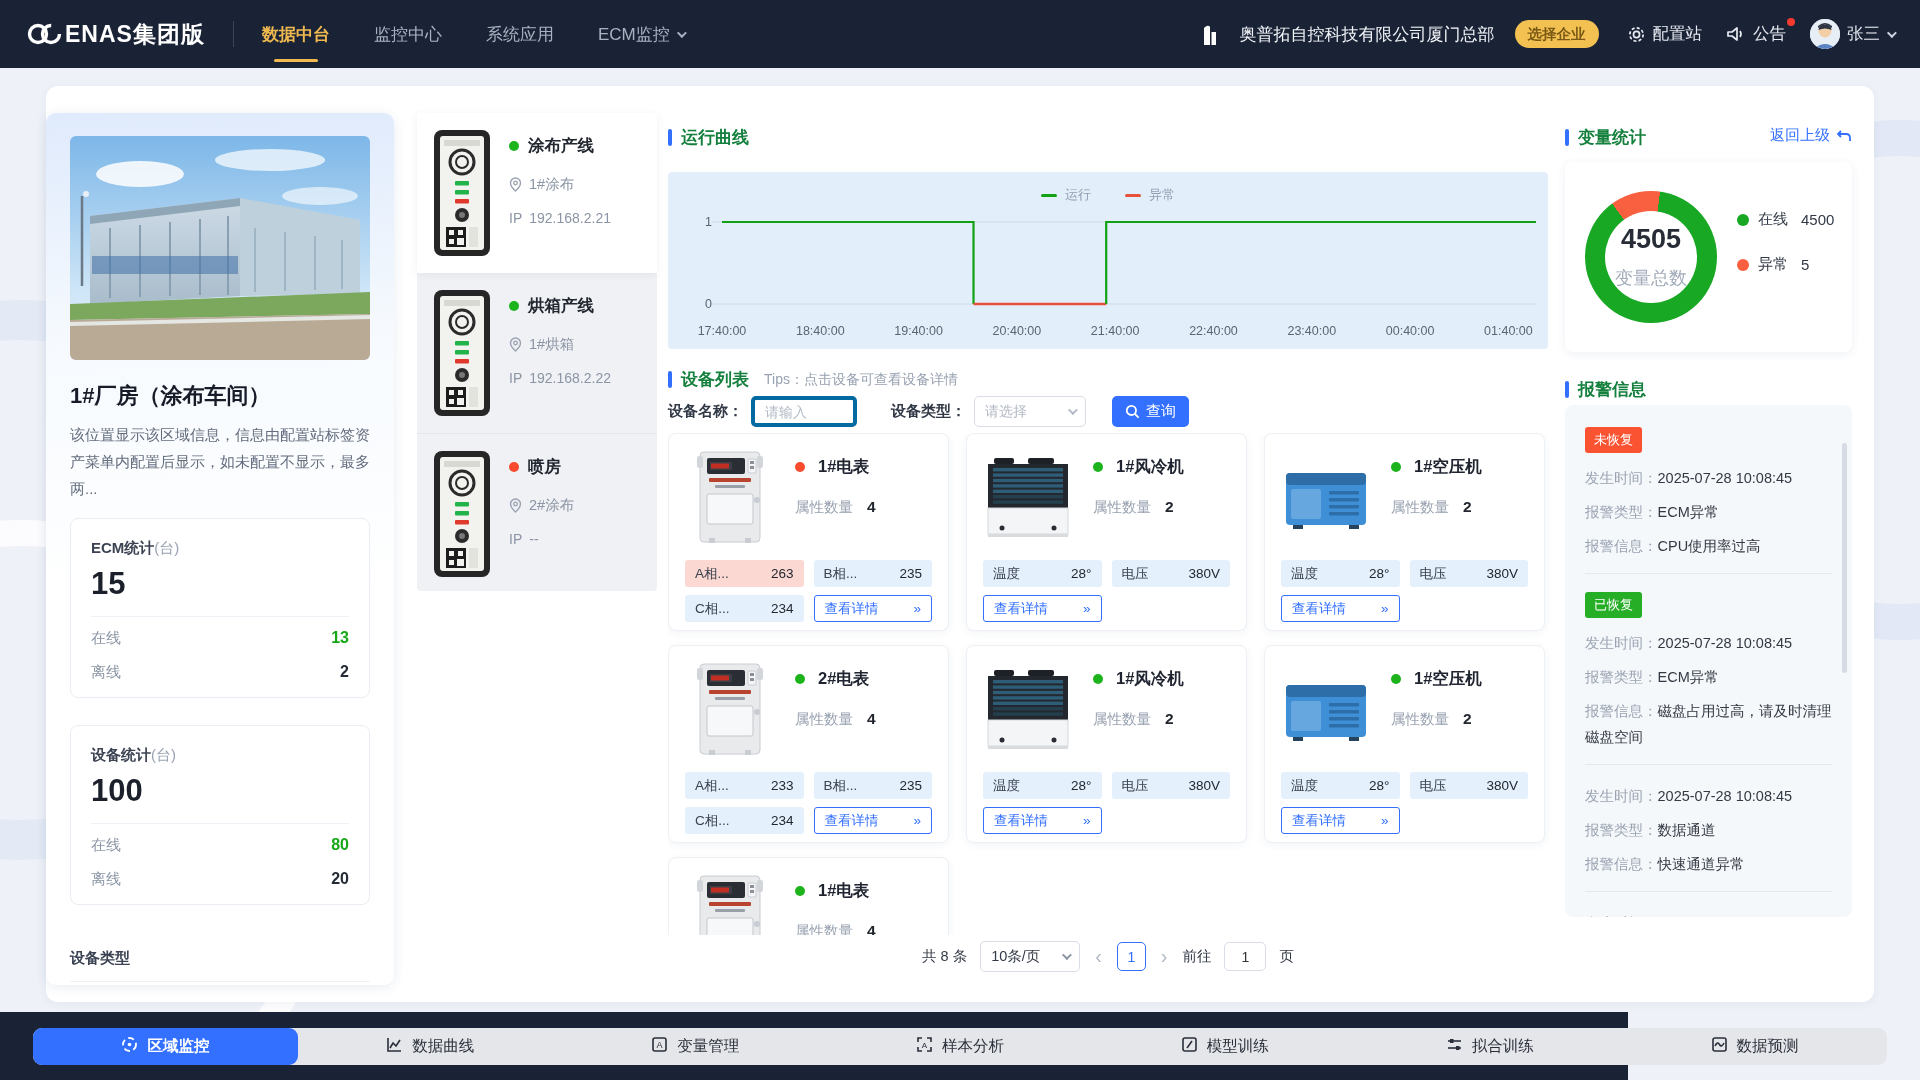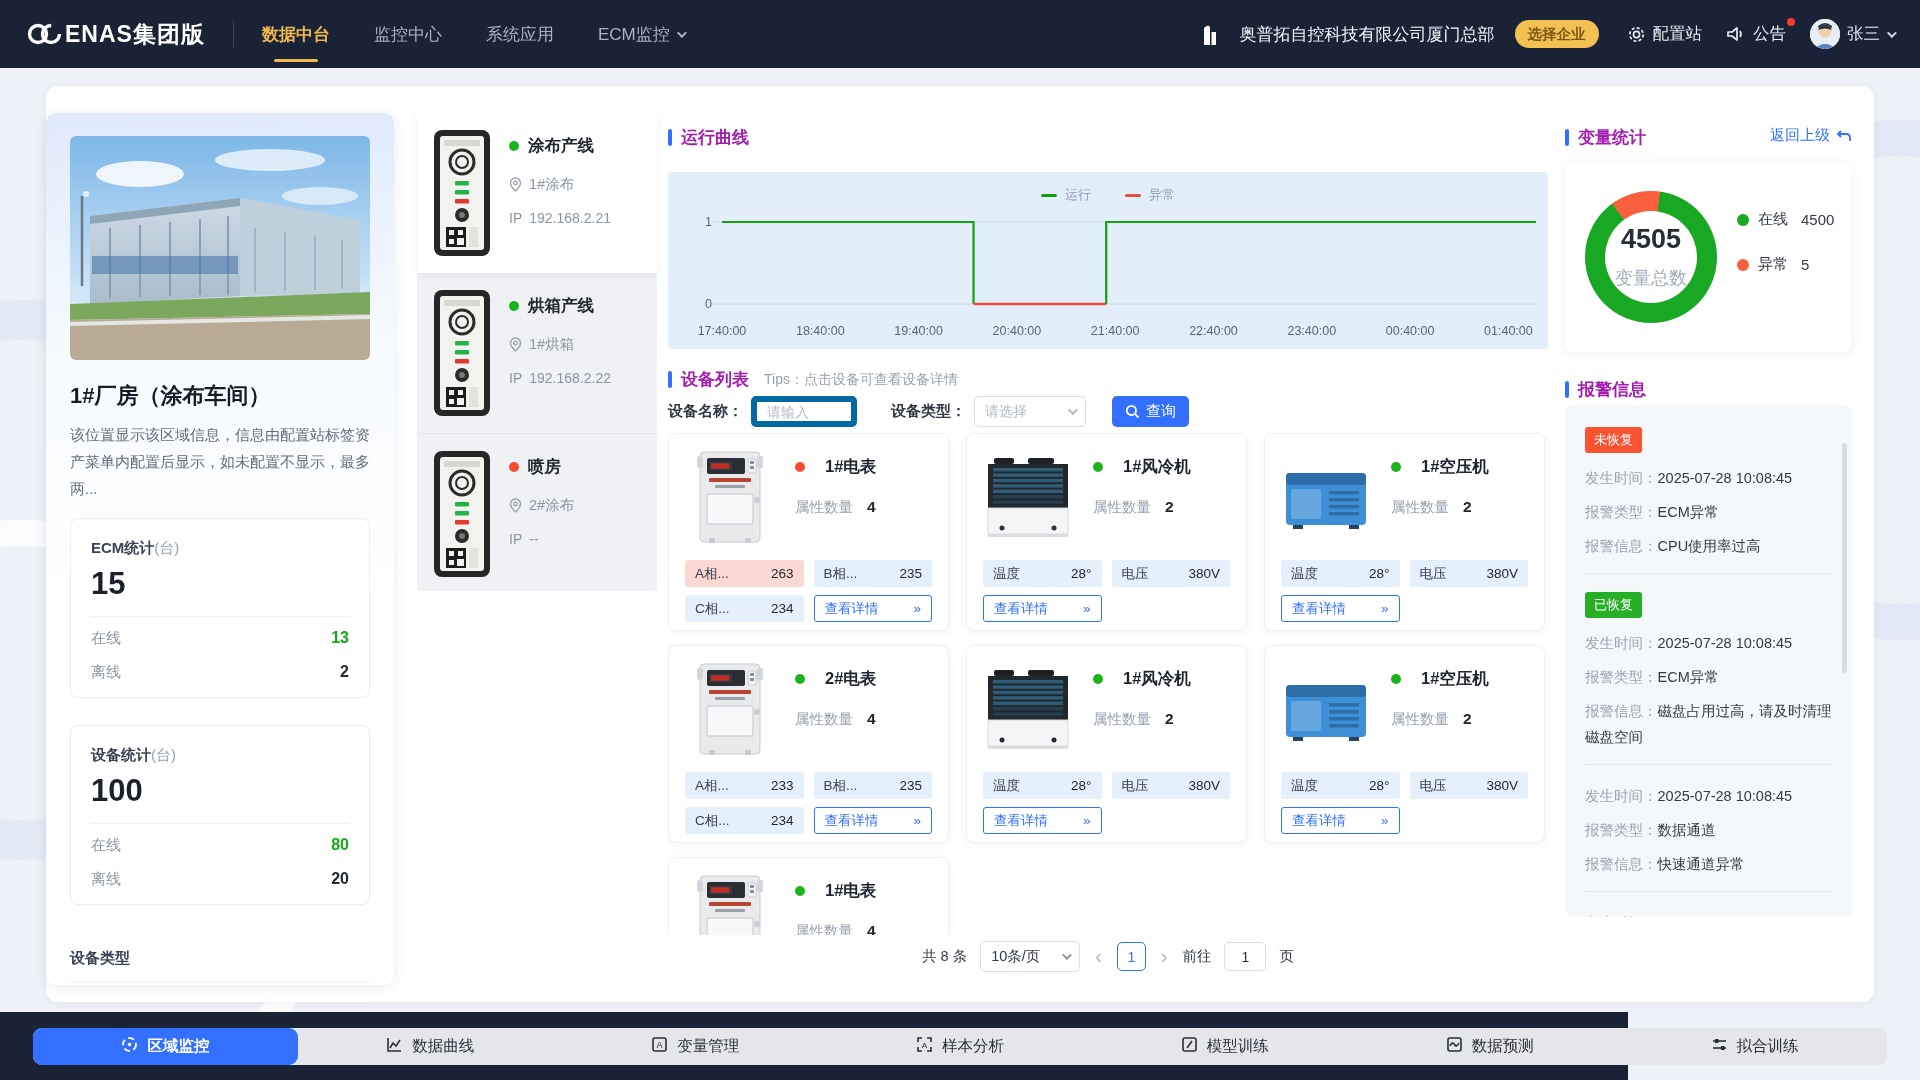--- a/index.html
+++ b/index.html
@@ -59,46 +59,46 @@
   .ecm-info { padding-top:6px; }
   .ecm-name-row { display:flex; align-items:center; gap:9px; font-size:16.5px; font-weight:700; color:#21262f; }
   .dot { width:10px; height:10px; border-radius:50%; flex:0 0 auto; }
   .dot.online { background:#1db31d; } .dot.alarm { background:#fa4b2e; }
   .ecm-loc { display:flex; align-items:center; gap:7px; margin-top:18px; color:#8b95a5; font-size:14.5px; }
   .ecm-ip { display:flex; align-items:center; gap:7px; margin-top:16px; color:#8b95a5; font-size:14px; }
 
   
   .sec-header { position:absolute; display:flex; align-items:center; gap:9px; }
   .blue-bar { width:4px; height:17px; background:#3370ff; border-radius:2px; }
-  .sec-title { font-size:17px; font-weight:700; color:#a21caf; }
+  .sec-title { font-size:17px; font-weight:700; color:#15803d; }
   .tips { font-size:14px; color:#98a2b0; margin-left:6px; }
 
   
   #run-header { left:622px; top:40px; }
   #run-chart { position:absolute; left:622px; top:86px; width:880px; height:177px; background:#e2effb; border-radius:4px; }
   #chart-legend { position:absolute; left:0; top:14px; width:100%; display:flex; justify-content:center; gap:34px; }
   .leg-item { display:flex; align-items:center; gap:8px; font-size:13px; color:#939cb0; }
   .leg-dash { width:16px; height:3px; border-radius:2px; }
 
   
   #devlist-header { left:622px; top:282px; }
   #filter-row { position:absolute; left:622px; top:310px; display:flex; align-items:center; }
   .filter-label { font-size:15px; color:#333a47; font-weight:600; }
-  .f-input { width:106px; height:31px; border:6px solid #0369a1; border-radius:5px; background:#fff; margin-left:8px; padding:0 10px; font-size:14px; color:#ef4444; }
+  .f-input { width:106px; height:31px; border:4px solid #0369a1; border-radius:5px; background:#fff; margin-left:8px; padding:0 10px; font-size:14px; color:#ef4444; }
   .f-input::placeholder { color:#b3bac6; }
   #type-label { margin-left:34px; }
   #type-select { width:112px; height:31px; border:1px solid #d9dee6; border-radius:5px; background:#fff; margin-left:8px; padding:0 10px; display:flex; align-items:center; justify-content:space-between; color:#b3bac6; font-size:14px; cursor:pointer; }
   #search-btn { margin-left:26px; height:31px; padding:0 13px; background:#3370ff; color:#fff; border:none; border-radius:5px; font-size:15px; display:flex; align-items:center; gap:6px; cursor:pointer; }
 
   
   #device-grid { position:absolute; left:622px; top:347px; width:895px; height:502px; overflow:hidden; display:grid; grid-template-columns:repeat(3,281px); grid-auto-rows:198px; gap:14px 17px; }
   .dev-card { background:#fff; border:1px solid #edf0f4; border-radius:8px; box-shadow:0 2px 8px rgba(40,70,120,.06); padding:16px; cursor:pointer; }
   .dev-top { display:flex; gap:20px; }
   .dev-img { width:90px; height:96px; display:flex; align-items:center; justify-content:center; }
-  .dev-name-row { display:flex; align-items:center; gap:20px; font-size:16.5px; font-weight:700; color:#1f2430; margin-top:6px; }
+  .dev-name-row { display:flex; align-items:center; gap:13px; font-size:16.5px; font-weight:700; color:#1f2430; margin-top:6px; }
   .dev-attr { margin-top:20px; font-size:14.5px; color:#98a2b0; }
   .dev-attr b { color:#22272f; font-size:15.5px; margin-left:14px; }
   .chips { margin-top:14px; display:grid; grid-template-columns:1fr 1fr; gap:8px 10px; }
   .chip { height:27px; border-radius:3px; background:#e4f1fd; display:flex; align-items:center; justify-content:space-between; padding:0 10px; font-size:13.5px; color:#3a4150; }
   .chip.alarm { background:#fbd8d1; }
   .chip .cv { color:#22272f; }
   .detail-btn { height:27px; border-radius:3px; border:1px solid #3370ff; background:#fff; color:#3370ff; font-size:13.5px; display:flex; align-items:center; justify-content:space-between; padding:0 10px; cursor:pointer; }
 
   
   #pagination { position:absolute; left:622px; top:855px; width:880px; display:flex; align-items:center; justify-content:center; gap:13px; font-size:14.5px; color:#333a47; }
@@ -848,30 +848,30 @@
    </div>
         <div class="ftab">
      <span><svg width="17" height="17" viewBox="0 0 17 17">
               <rect x="2" y="2" width="13" height="13" rx="2" fill="none" stroke="#2a2f3a" stroke-width="1.6"></rect>
               <line x1="11" y1="5" x2="6" y2="12" stroke="#2a2f3a" stroke-width="1.6"></line>
             </svg></span>
           <span>模型训练</span>
    </div>
         <div class="ftab">
      <span><svg width="17" height="17" viewBox="0 0 17 17">
-              <rect x="2" y="2" width="13" height="13" rx="2" fill="none" stroke="#2a2f3a" stroke-width="1.6"></rect>
-              <path d="M4 10 Q6.5 5 8.5 8.5 Q10.5 12 13 7" fill="none" stroke="#2a2f3a" stroke-width="1.6"></path>
-            </svg></span>
-          <span>数据预测</span>
-   </div>
-        <div class="ftab">
-     <span><svg width="17" height="17" viewBox="0 0 17 17">
               <line x1="2" y1="5" x2="15" y2="5" stroke="#2a2f3a" stroke-width="1.6"></line>
               <rect x="4" y="3" width="3.5" height="4" fill="#2a2f3a"></rect>
               <line x1="2" y1="12" x2="15" y2="12" stroke="#2a2f3a" stroke-width="1.6"></line>
               <rect x="10" y="10" width="3.5" height="4" fill="#2a2f3a"></rect>
             </svg></span>
           <span>拟合训练</span>
    </div>
+        <div class="ftab">
+     <span><svg width="17" height="17" viewBox="0 0 17 17">
+              <rect x="2" y="2" width="13" height="13" rx="2" fill="none" stroke="#2a2f3a" stroke-width="1.6"></rect>
+              <path d="M4 10 Q6.5 5 8.5 8.5 Q10.5 12 13 7" fill="none" stroke="#2a2f3a" stroke-width="1.6"></path>
+            </svg></span>
+          <span>数据预测</span>
+   </div>
       </div>
 </footer>
 
 </div>
 
 </body></html>

